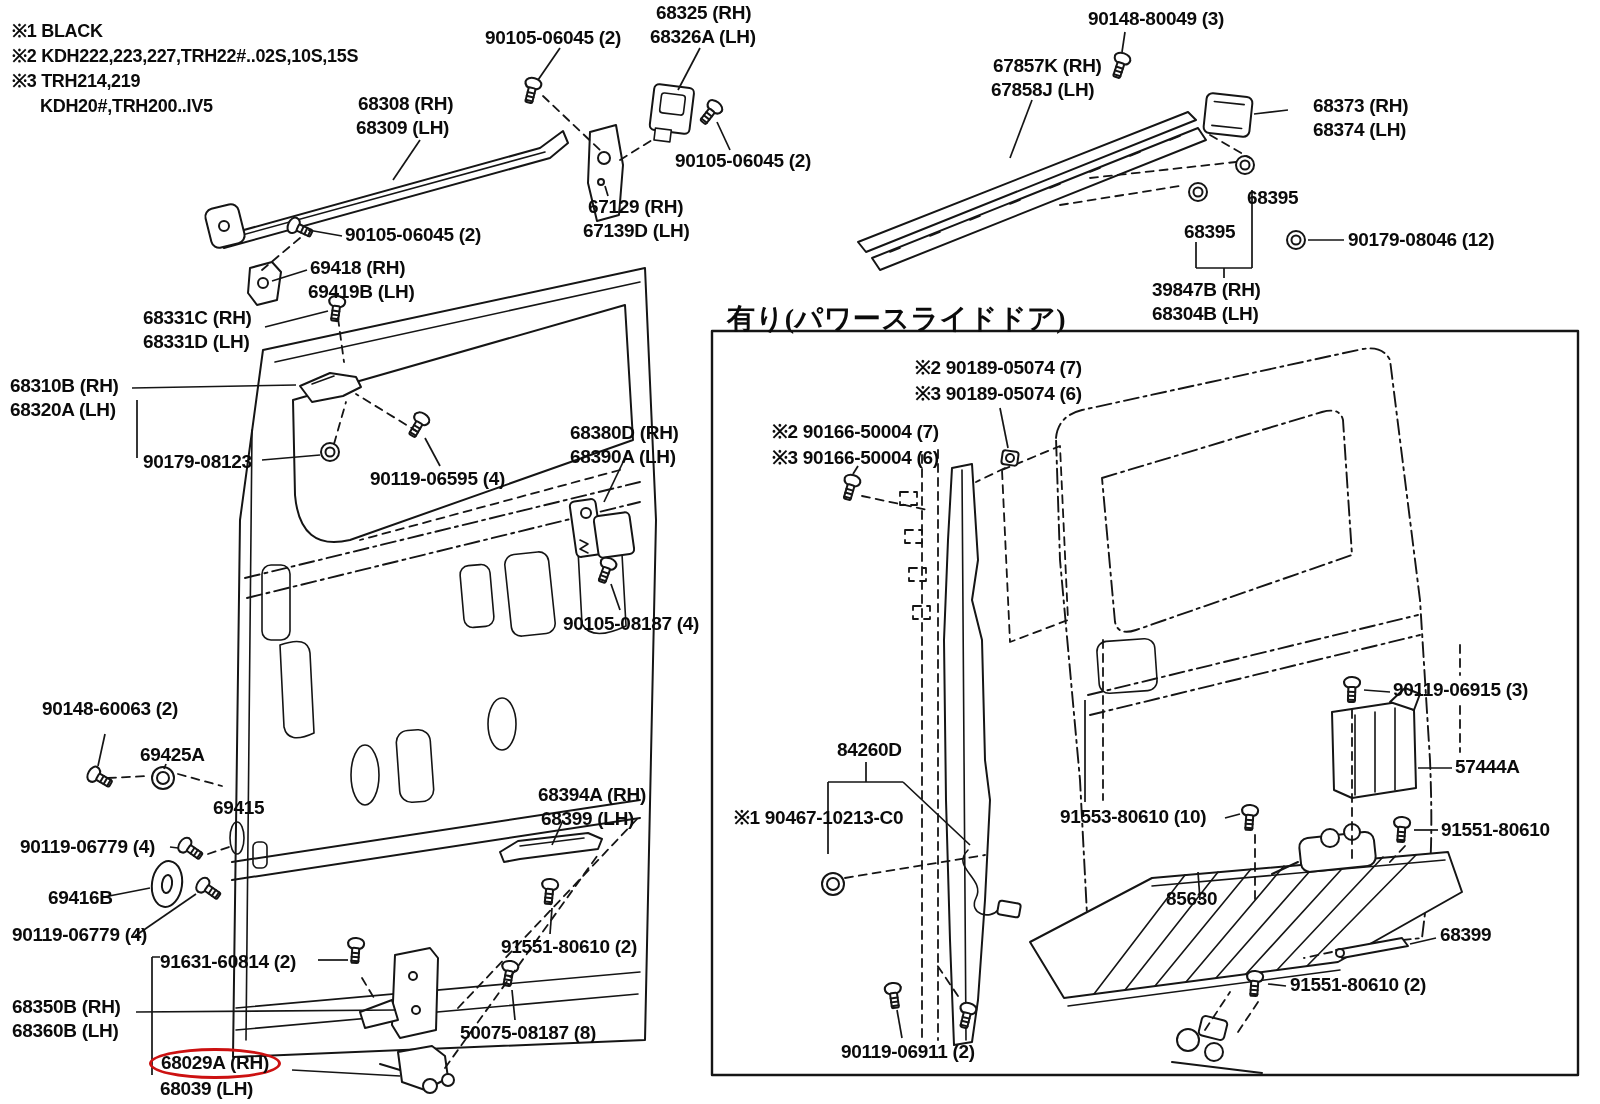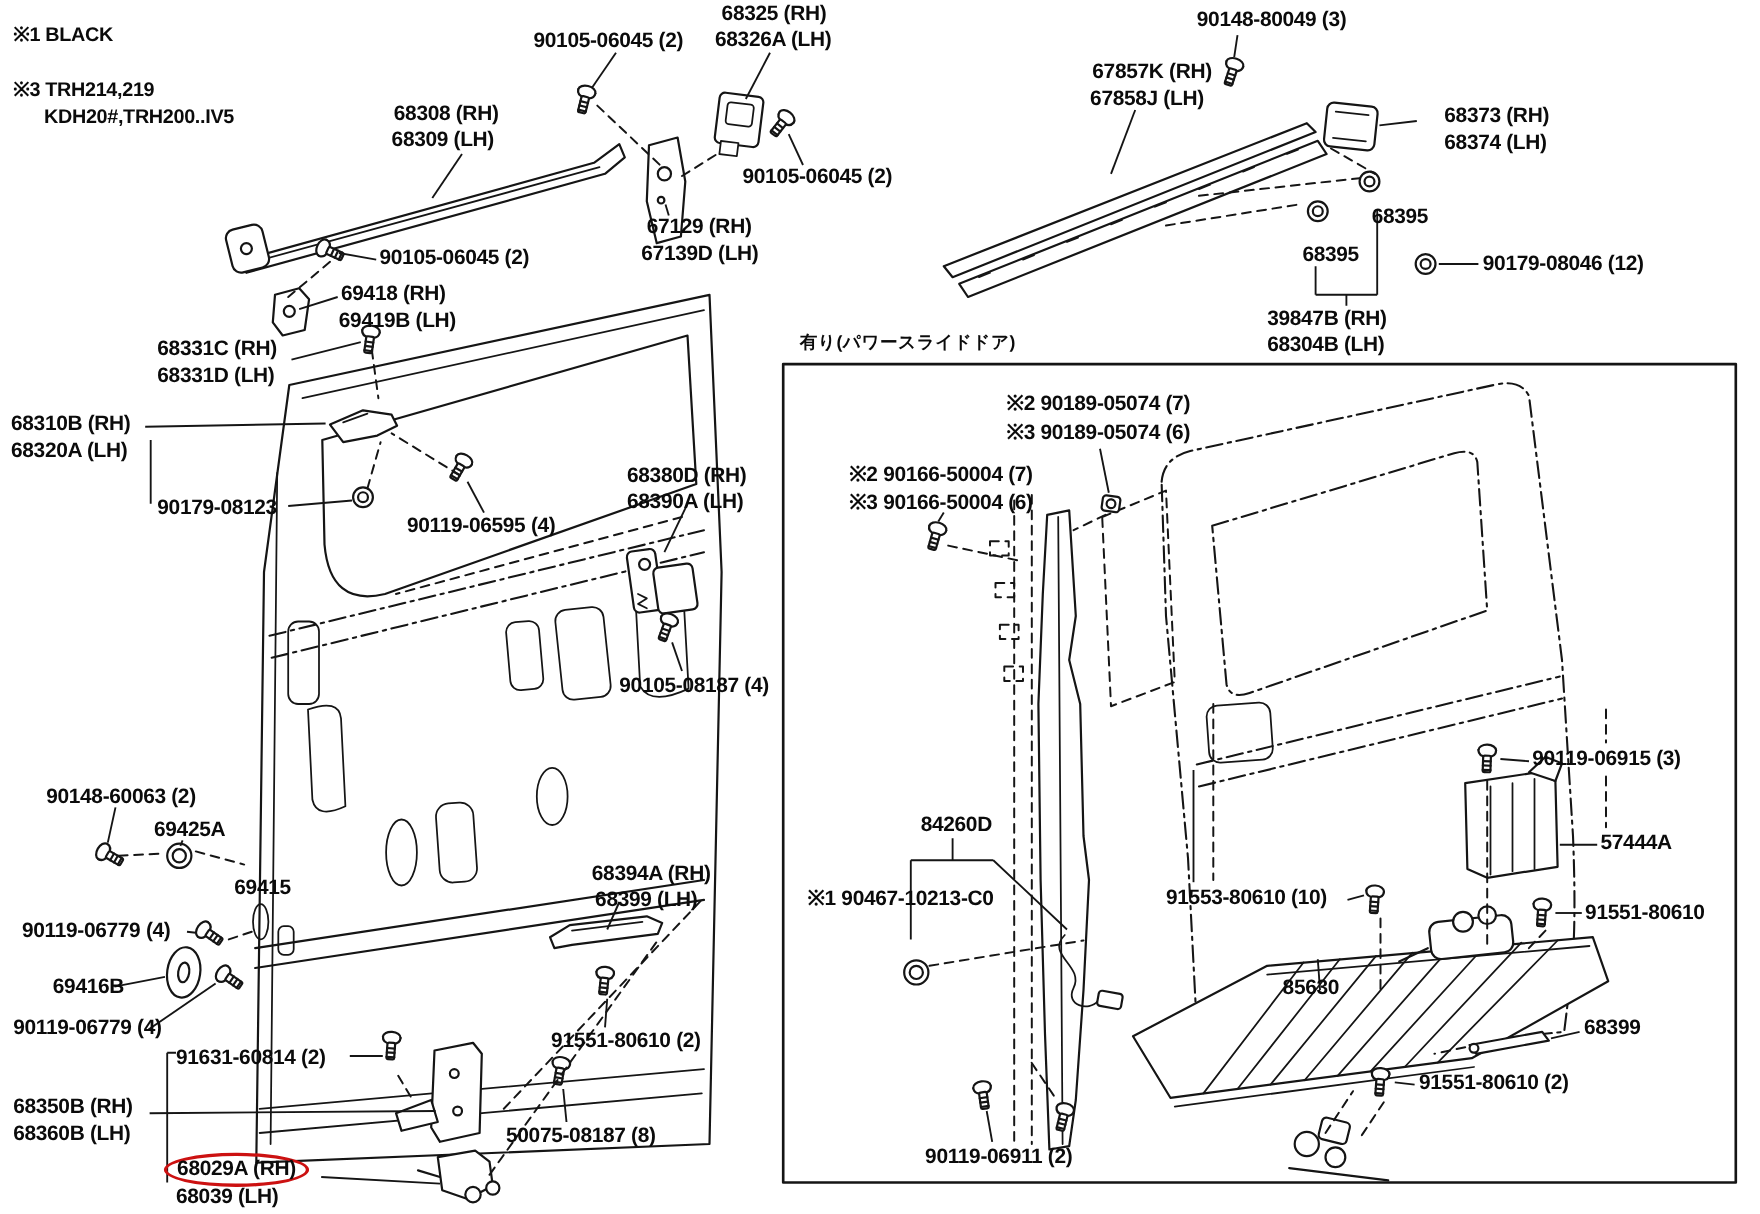--- a/index.html
+++ b/index.html
@@ -2,21 +2,21 @@
 <html style="--hl: #cc1111;"><head>
 <meta charset="utf-8">
 <style>
   html,body{margin:0;padding:0;background:#ffffff;}
   .stage{position:relative;width:1600px;height:1104px;background:#fff;overflow:hidden;
          font-family:"Liberation Sans",sans-serif;}
   svg.art{position:absolute;left:0;top:0;width:1600px;height:1104px;}
   .lbl{position:absolute;font:700 19px/1.12 "Liberation Sans",sans-serif;
        letter-spacing:-0.3px;color:#0b0b0b;white-space:nowrap;}
   .note{font:700 18px/1.3 "Liberation Sans",sans-serif;}
-  .jp{font-size:16px;letter-spacing:0.5px;}
+  .jp{font-size:28px;letter-spacing:0.5px;font-family:Liberation Serif, serif;}
   .code{font-size:21px;}
   .circled{border:3px solid var(--hl,#cc1111);border-radius:50% / 50%;
            padding:1px 9px 3px 9px;margin:-5px 0 12px -11px;}
   .k{stroke:#151515;fill:none;stroke-width:2;stroke-linecap:round;stroke-linejoin:round;}
   .k25{stroke-width:2.4;}
   .thin{stroke-width:1.6;}
   .wfill{fill:#ffffff;}
   .dash{stroke-dasharray:8 6;stroke-width:1.8;}
   .dashdot{stroke-dasharray:15 5 3 5;stroke-width:1.9;}
   .leader{stroke:#151515;stroke-width:1.7;fill:none;}
@@ -293,20 +293,21 @@
     <path d="M 1460 645 L 1460 675 M 1460 706 L 1460 752"></path>
     <path d="M 1405 846 L 1388 864"></path>
     <path d="M 1332 952 L 1304 958"></path>
     <path d="M 1258 1002 L 1238 1032"></path>
     <path d="M 958 996 L 935 962"></path>
     <path d="M 1205 1030 L 1230 992"></path>
   </g>
 </svg>
 
   <div class="lbl note" style="left:12px;top:20px">※1 BLACK</div>
+  <div class="lbl note" style="left:12px;top:45px">※2 KDH222,223,227,TRH22#..02S,10S,15S</div>
   <div class="lbl note" style="left:12px;top:70px">※3 TRH214,219</div>
   <div class="lbl note" style="left:40px;top:95px">KDH20#,TRH200..IV5</div>
 
   <div class="lbl jp" style="left:727px;top:303px">有り(パワースライドドア)</div>
 
   <div class="lbl" style="left:485px;top:27px">90105-06045 (2)</div>
   <div class="lbl" style="left:656px;top:2px">68325 (RH)</div>
   <div class="lbl" style="left:650px;top:26px">68326A (LH)</div>
   <div class="lbl" style="left:358px;top:93px">68308 (RH)</div>
   <div class="lbl" style="left:356px;top:117px">68309 (LH)</div>
@@ -318,21 +319,21 @@
   <div class="lbl" style="left:308px;top:281px">69419B (LH)</div>
   <div class="lbl" style="left:143px;top:307px">68331C (RH)</div>
   <div class="lbl" style="left:143px;top:331px">68331D (LH)</div>
   <div class="lbl" style="left:10px;top:375px">68310B (RH)</div>
   <div class="lbl" style="left:10px;top:399px">68320A (LH)</div>
   <div class="lbl" style="left:143px;top:451px">90179-08123</div>
   <div class="lbl" style="left:370px;top:468px">90119-06595 (4)</div>
   <div class="lbl" style="left:570px;top:422px">68380D (RH)</div>
   <div class="lbl" style="left:570px;top:446px">68390A (LH)</div>
   <div class="lbl" style="left:563px;top:613px">90105-08187 (4)</div>
-  <div class="lbl" style="left:42px;top:714px">90148-60063 (2)</div>
+  <div class="lbl" style="left:42px;top:698px">90148-60063 (2)</div>
   <div class="lbl" style="left:140px;top:744px">69425A</div>
   <div class="lbl" style="left:213px;top:797px">69415</div>
   <div class="lbl" style="left:538px;top:784px">68394A (RH)</div>
   <div class="lbl" style="left:541px;top:808px">68399 (LH)</div>
   <div class="lbl" style="left:20px;top:836px">90119-06779 (4)</div>
   <div class="lbl" style="left:48px;top:887px">69416B</div>
   <div class="lbl" style="left:12px;top:924px">90119-06779 (4)</div>
   <div class="lbl" style="left:160px;top:951px">91631-60814 (2)</div>
   <div class="lbl" style="left:12px;top:996px">68350B (RH)</div>
   <div class="lbl" style="left:12px;top:1020px">68360B (LH)</div>

